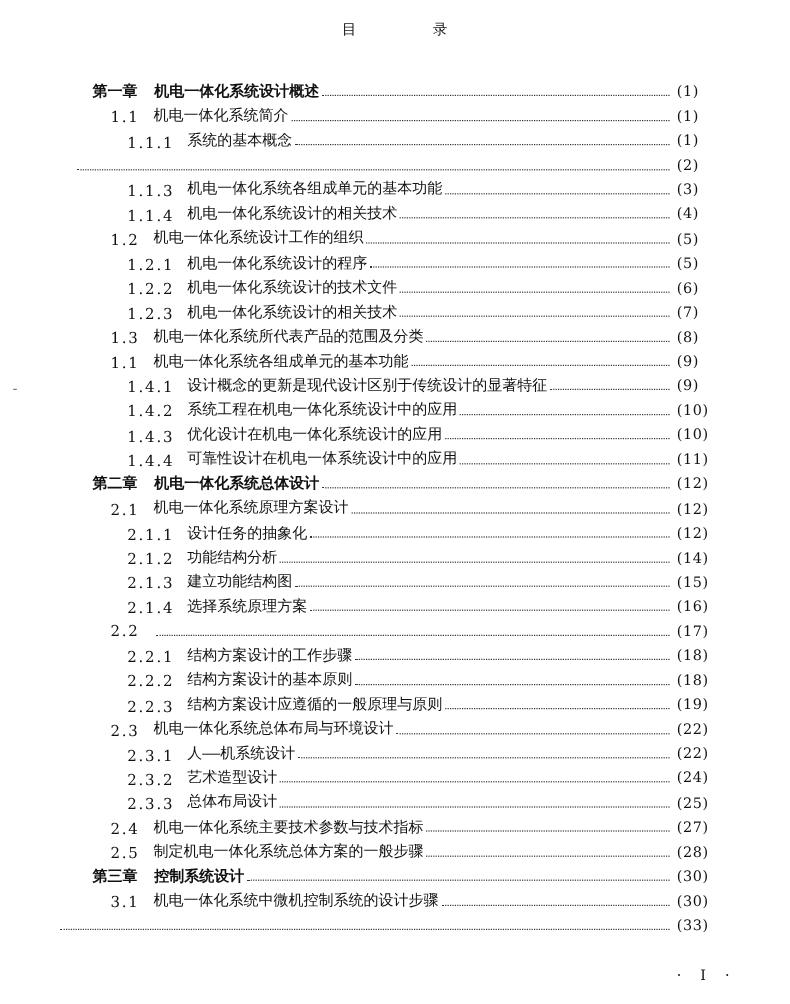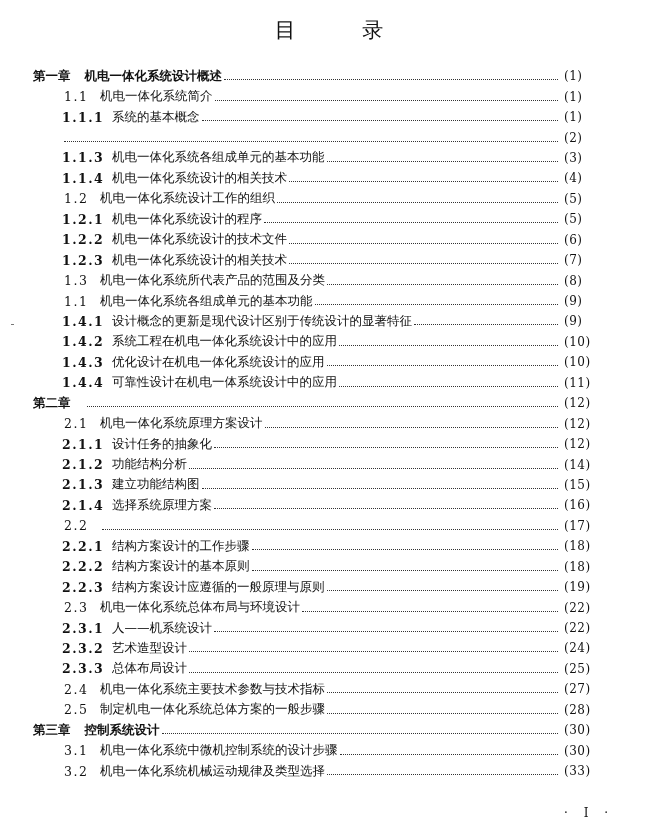--- a/index.html
+++ b/index.html
@@ -3,47 +3,47 @@
   <meta charset="utf-8">
   <style>
     html, body { margin: 0; padding: 0; background: #ffffff; }
     body {
       width: 658px; height: 837px; position: relative; overflow: hidden;
       font-family: "DejaVu Serif", "Liberation Serif", serif;
       color: #111111;
     }
     .title {
       position: absolute; top: 16px; left: 0; width: 658px;
-      text-align: center; font-size: 21px; letter-spacing: 30px;
+      text-align: center; font-size: 12px; letter-spacing: 30px;
       padding-left: 30px; box-sizing: border-box;
       font-family: "DejaVu Serif", serif;
     }
     .toc { position: absolute; top: 66px; left: 0; width: 658px; }
     .row {
       position: relative; height: 20.45px; display: flex; align-items: center;
       font-size: 12.5px; white-space: nowrap;
     }
-    .row .label { display: flex; align-items: center; flex: 0 0 auto; }
+    .row .label { display: flex; align-items: flex-end; flex: 0 0 auto; margin-left: 44px; }
     .row .num { display: inline-block; letter-spacing: 1.5px; }
-    .row .text { display: inline-block; }
+    .row .text { display: inline-block; font-family: Liberation Mono, monospace; }
     .row .leader {
       flex: 1 1 auto; margin: 0 6px 0 2px; height: 1px;
       border-bottom: 1.6px dotted #333333; align-self: center; margin-top: 6px;
     }
     .row .page {
       flex: 0 0 auto; width: 44px; text-align: left;
       font-family: "DejaVu Serif", serif; font-size: 12px; letter-spacing: 0.5px;
     }
     .lv1 { padding-left: 33px; font-weight: bold; font-family: "DejaVu Sans", sans-serif; }
     .lv1 .num { margin-right: 14px; letter-spacing: 0; }
     .lv1 .page { font-weight: normal; font-family: "DejaVu Serif", serif; }
-    .lv2 { padding-left: 64px; }
+    .lv2 { padding-left: 48px; }
     .lv2 .num { width: 36px; }
     .lv3 { padding-left: 62px; }
-    .lv3 .num { width: 50px; font-weight: bold; }
+    .lv3 .num { width: 50px; }
     .toc-end { padding-right: 50px; box-sizing: border-box; width: 658px; }
     .folio {
       position: absolute; top: 806px; left: 564px;
       font-size: 12px; font-family: "DejaVu Serif", serif; letter-spacing: 6px;
     }
     .stray-mark {
       position: absolute; left: 11px; top: 324px; width: 3px; height: 1px; background: #777;
     }
   </style>
 </head>
@@ -175,20 +175,21 @@
       <span class="label">
         <span class="num">1.4.4</span>
         <span class="text">可靠性设计在机电一体系统设计中的应用</span>
       </span>
       <span class="leader"></span>
       <span class="page">(11)</span>
     </div>
     <div class="row lv1">
       <span class="label">
         <span class="num">第二章</span>
+        <span class="text">机电一体化系统总体设计</span>
       </span>
       <span class="leader"></span>
       <span class="page">(12)</span>
     </div>
     <div class="row lv2">
       <span class="label">
         <span class="num">2.1</span>
         <span class="text">机电一体化系统原理方案设计</span>
       </span>
       <span class="leader"></span>
@@ -315,22 +316,18 @@
     </div>
     <div class="row lv2">
       <span class="label">
         <span class="num">3.1</span>
         <span class="text">机电一体化系统中微机控制系统的设计步骤</span>
       </span>
       <span class="leader"></span>
       <span class="page">(30)</span>
     </div>
     <div class="row lv2">
-      <span class="label">
-        <span class="num">3.2</span>
-        <span class="text">机电一体化系统机械运动规律及类型选择</span>
-      </span>
       <span class="leader"></span>
       <span class="page">(33)</span>
     </div>
   </div>
 
 <div class="folio">· I ·</div>
 
 </body></html>

